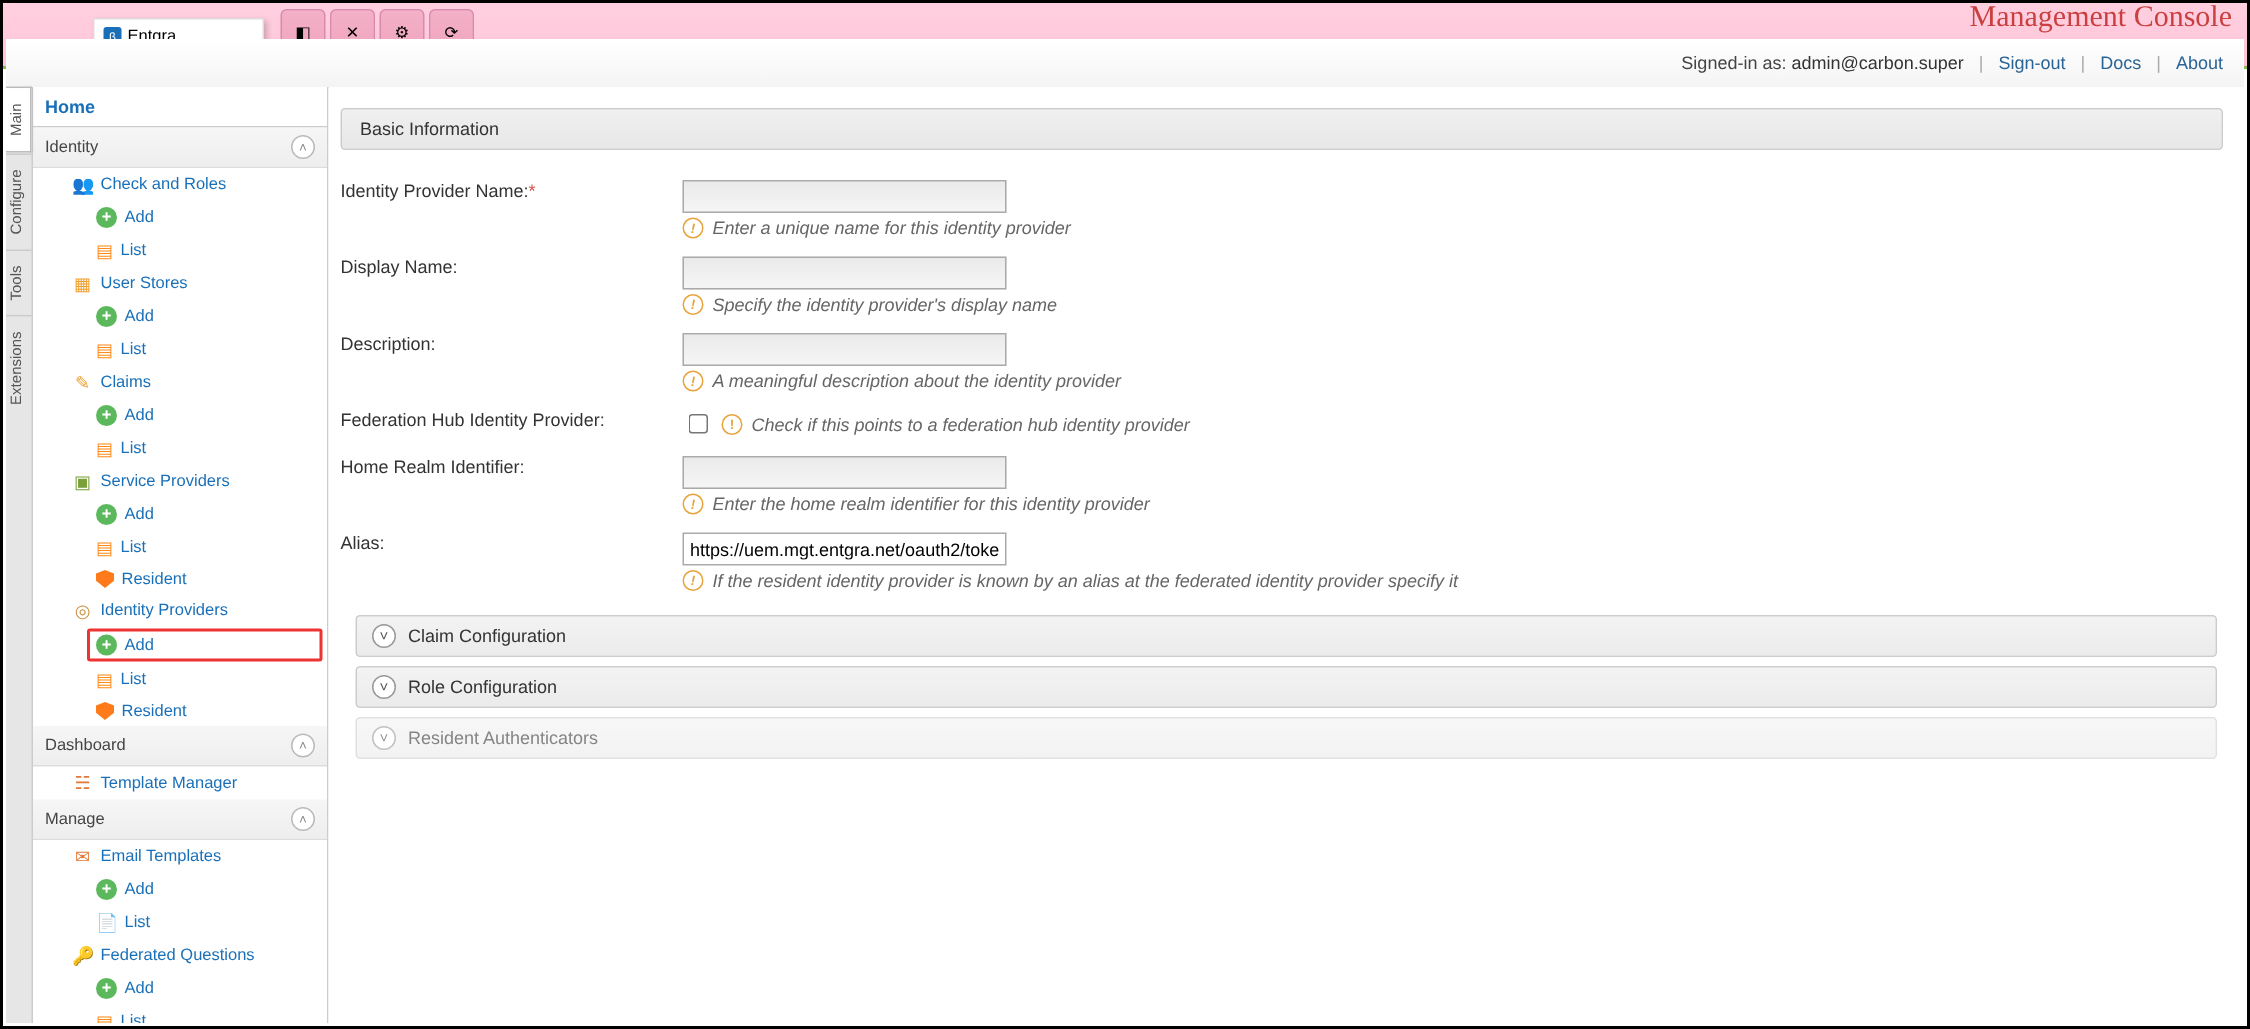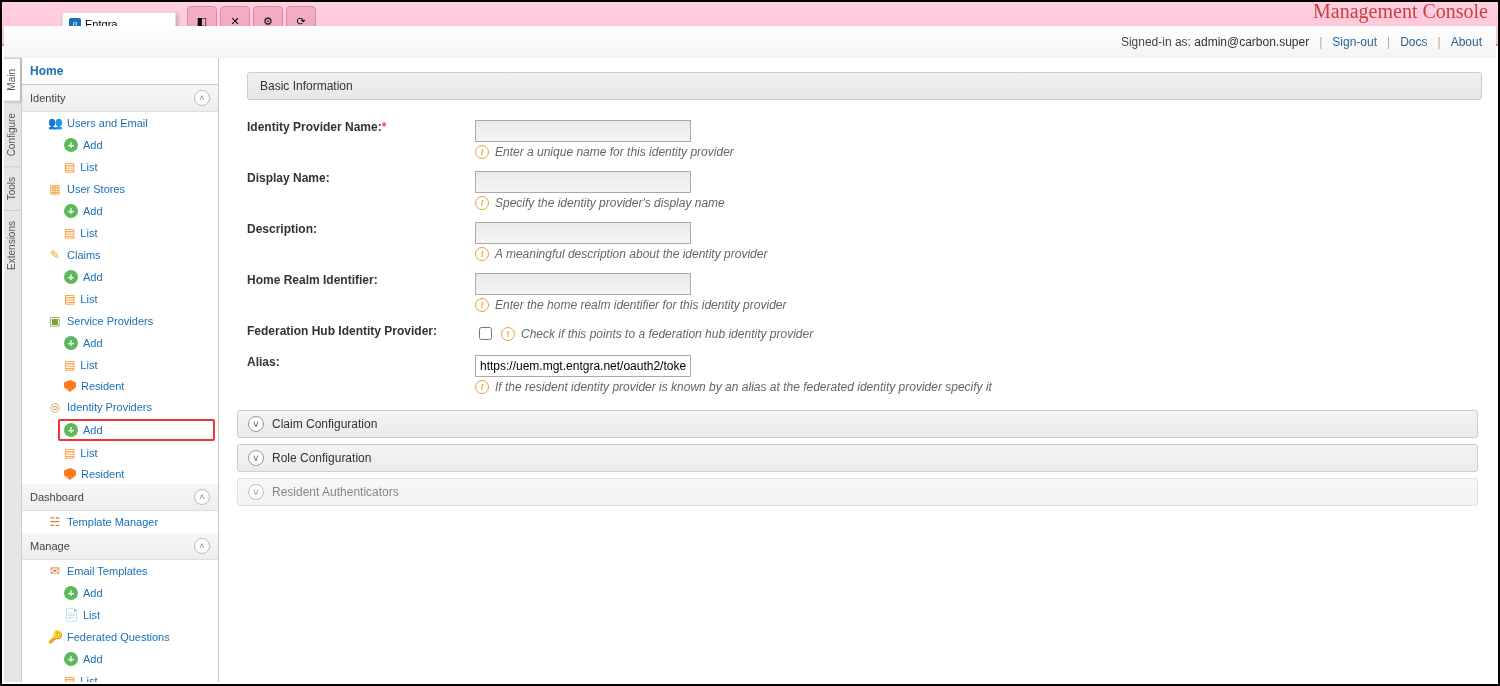--- a/index.html
+++ b/index.html
@@ -106,29 +106,29 @@
     display:flex; justify-content:space-between; align-items:center;
   }
   .breadcrumb a { color:#555; text-decoration:none; }
   .help-link { color:#1a70b8; display:flex; align-items:center; gap:4px;
     font-size:13px;}
   .help-icon {
     width:16px;height:16px;border-radius:50%;background:#1a70b8;color:#fff;
     display:inline-flex;align-items:center;justify-content:center;font-weight:bold;
   }
   .panel {
-    margin:14px 14px 10px 28px;
+    margin:14px 14px 10px 8px;
   }
   .panel-head {
     background: linear-gradient(#f0f0f0,#e7e7e7); border:1px solid #ccc;
     border-radius:3px; padding:6px 12px; font-size:12px; color:#333;
   }
   .form-Table { width:100%; margin-top:14px; border-collapse:collapse; }
   .form-Table td { vertical-align:top; padding:6px 0; }
-  .lbl { width:228px; color:#333; padding-left:4px; font-size:12px;font-weight:bold; }
+  .lbl { width:228px; color:#333; padding-left:4px; font-size:12px; }
   .req { color:#d9534f; }
   .txt-in {
     width:206px; height:18px; background: linear-gradient(#eaeaea,#f5f5f5);
     border:1px solid #aaa; padding:1px 4px; font-size:12px;
   }
   .hint { color:#666; font-style:italic; margin-top:3px; display:flex;
     align-items:center; gap:6px; font-size:12px;}
   .hint-icon {
     width:12px;height:12px;border-radius:50%;
     border:1px solid #e8a33d;color:#e8a33d;
@@ -196,21 +196,21 @@
     <div class="nav-col">
       <div class="nav-home">Home</div>
 
       <div class="nav-section">
         <span>Identity</span>
         <span class="chev-up">˄</span>
       </div>
 
       <div class="nav-item">
         <span class="nav-icon">👥</span>
-        <a>Users and Email</a>
+        <a>Check and Roles</a>
       </div>
       <div class="nav-sub">
           <span class="icon-plus">+</span>
           <a>Add</a>
         </div>
       <div class="nav-sub">
           <span class="icon-list">▤</span>
           <a>List</a>
         </div>
 
@@ -345,40 +345,40 @@
             <td class="lbl">Description:</td>
             <td>
               <input class="txt-in" style="">
               <div class="hint">
                     <span class="hint-icon">!</span>
                     <span>A meaningful description about the identity provider</span>
                   </div>
             </td>
           </tr>
           <tr>
+            <td class="lbl">Federation Hub Identity Provider:</td>
+            <td>
+              <div class="chk-row">
+                <input type="checkbox" style="">
+                <span class="hint-icon">!</span>
+                <span style="font-style:italic;color:#666">Check if this points to a federation hub identity provider</span>
+              </div>
+            </td>
+          </tr>
+          <tr>
             <td class="lbl">Home Realm Identifier:</td>
             <td>
               <input class="txt-in" style="">
               <div class="hint">
                     <span class="hint-icon">!</span>
                     <span>Enter the home realm identifier for this identity provider</span>
                   </div>
             </td>
           </tr>
           <tr>
-            <td class="lbl">Federation Hub Identity Provider:</td>
-            <td>
-              <div class="chk-row">
-                <input type="checkbox" style="">
-                <span class="hint-icon">!</span>
-                <span style="font-style:italic;color:#666">Check if this points to a federation hub identity provider</span>
-              </div>
-            </td>
-          </tr>
-          <tr>
             <td class="lbl">Alias:</td>
             <td>
               <input class="txt-in" style="background: rgb(255, 255, 255);" value="https://uem.mgt.entgra.net/oauth2/token">
               <div class="hint">
                     <span class="hint-icon">!</span>
                     <span>If the resident identity provider is known by an alias at the federated identity provider specify it</span>
                   </div>
             </td>
           </tr>
         </tbody>

